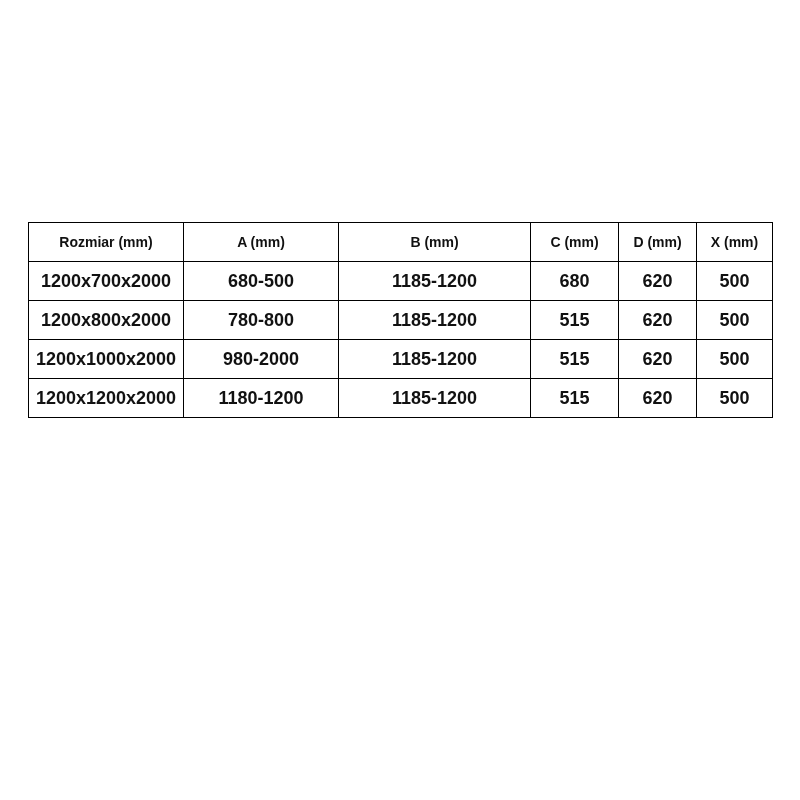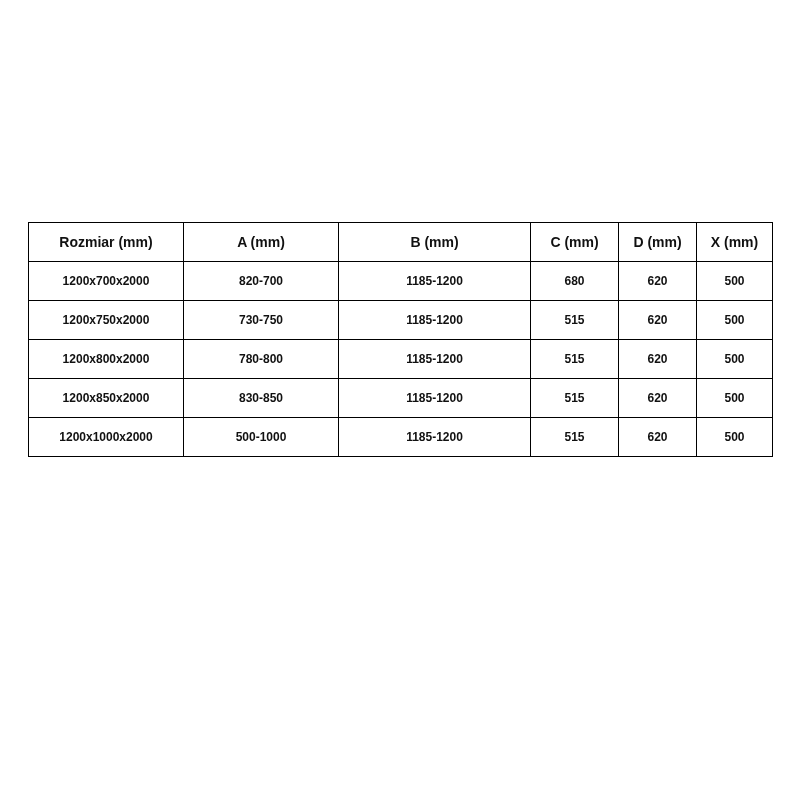--- a/index.html
+++ b/index.html
@@ -29,21 +29,21 @@
   table.spec {
     border-collapse: collapse;
     width: 744px;
     table-layout: fixed;
   }
   table.spec th,
   table.spec td {
     border: 1px solid #000000;
     text-align: center;
     vertical-align: middle;
-    font-size: 12px;
+    font-size: 18px;
     color: #111111;
     padding: 0;
     height: 38px;
     line-height: 38px;
     white-space: nowrap;
     overflow: hidden;
   }
   table.spec th {
     font-weight: bold;
     font-size: 14px;
@@ -79,53 +79,45 @@
           <th>A (mm)</th>
           <th>B (mm)</th>
           <th>C (mm)</th>
           <th>D (mm)</th>
           <th>X (mm)</th>
         </tr>
       </thead>
       <tbody>
         <tr>
           <td>1200x700x2000</td>
-          <td>820-700</td>
+          <td>680-500</td>
           <td>1185-1200</td>
           <td>680</td>
-          <td>620</td>
-          <td>500</td>
-        </tr>
-        <tr>
-          <td>1200x750x2000</td>
-          <td>730-750</td>
-          <td>1185-1200</td>
-          <td>515</td>
           <td>620</td>
           <td>500</td>
         </tr>
         <tr>
           <td>1200x800x2000</td>
           <td>780-800</td>
           <td>1185-1200</td>
           <td>515</td>
           <td>620</td>
           <td>500</td>
         </tr>
         <tr>
-          <td>1200x850x2000</td>
-          <td>830-850</td>
+          <td>1200x1000x2000</td>
+          <td>980-2000</td>
           <td>1185-1200</td>
           <td>515</td>
           <td>620</td>
           <td>500</td>
         </tr>
         <tr>
-          <td>1200x1000x2000</td>
-          <td>500-1000</td>
+          <td>1200x1200x2000</td>
+          <td>1180-1200</td>
           <td>1185-1200</td>
           <td>515</td>
           <td>620</td>
           <td>500</td>
         </tr>
       </tbody>
     </table>
   </div>
 </div>
 

